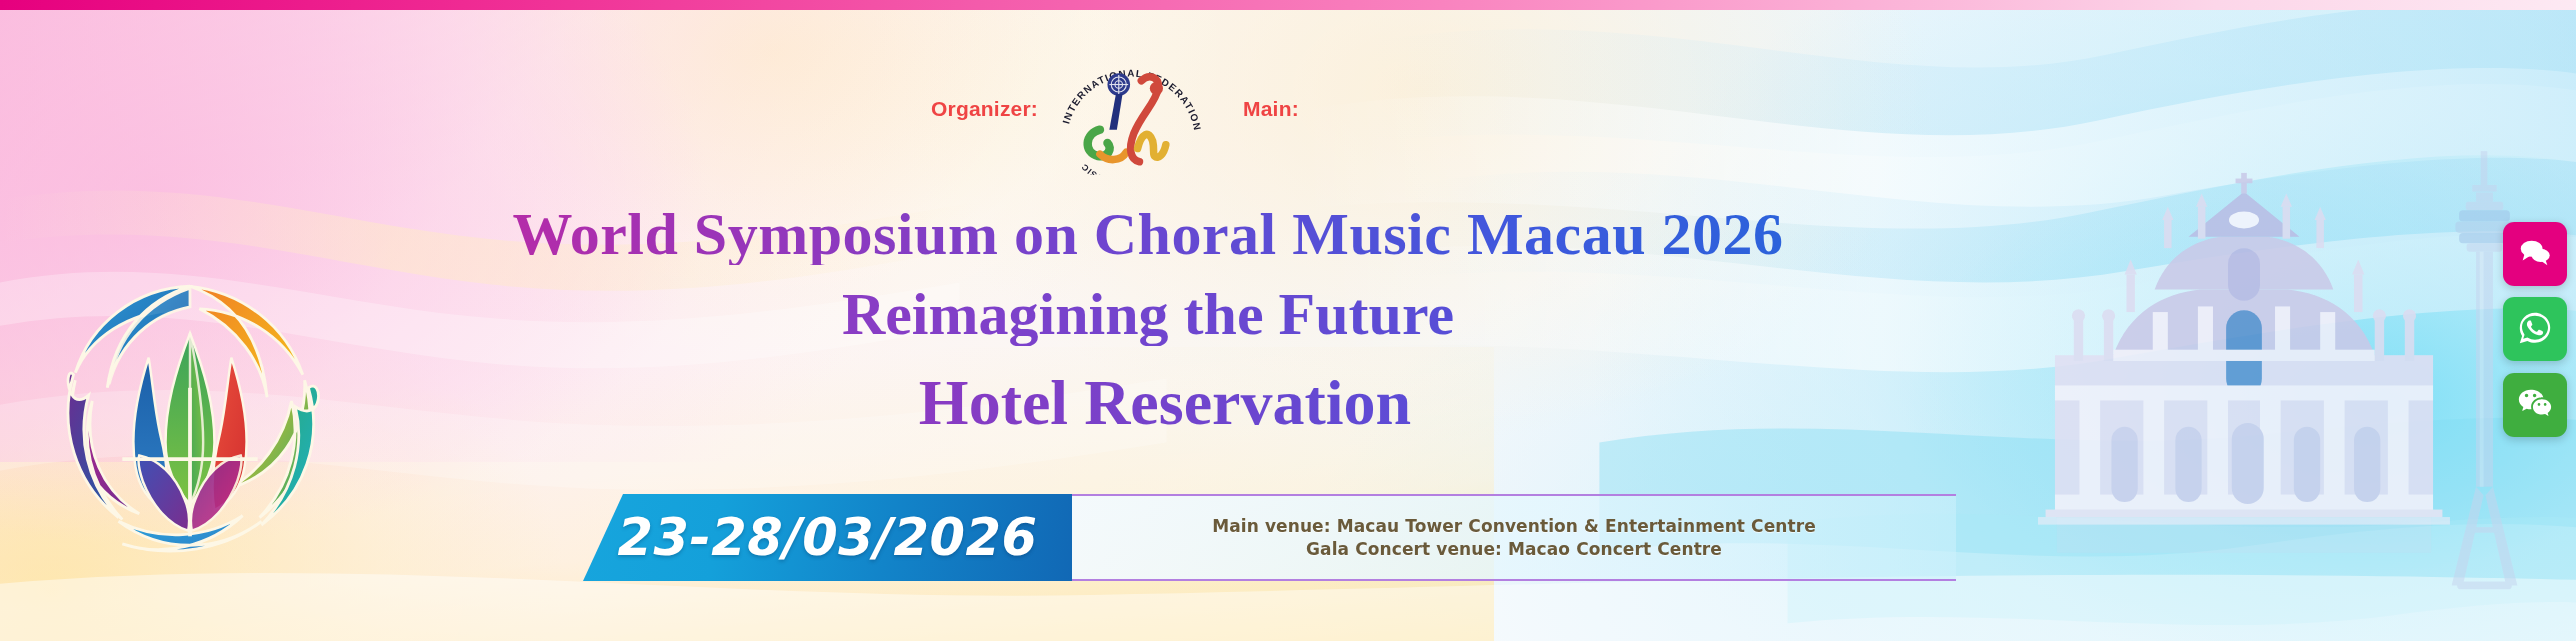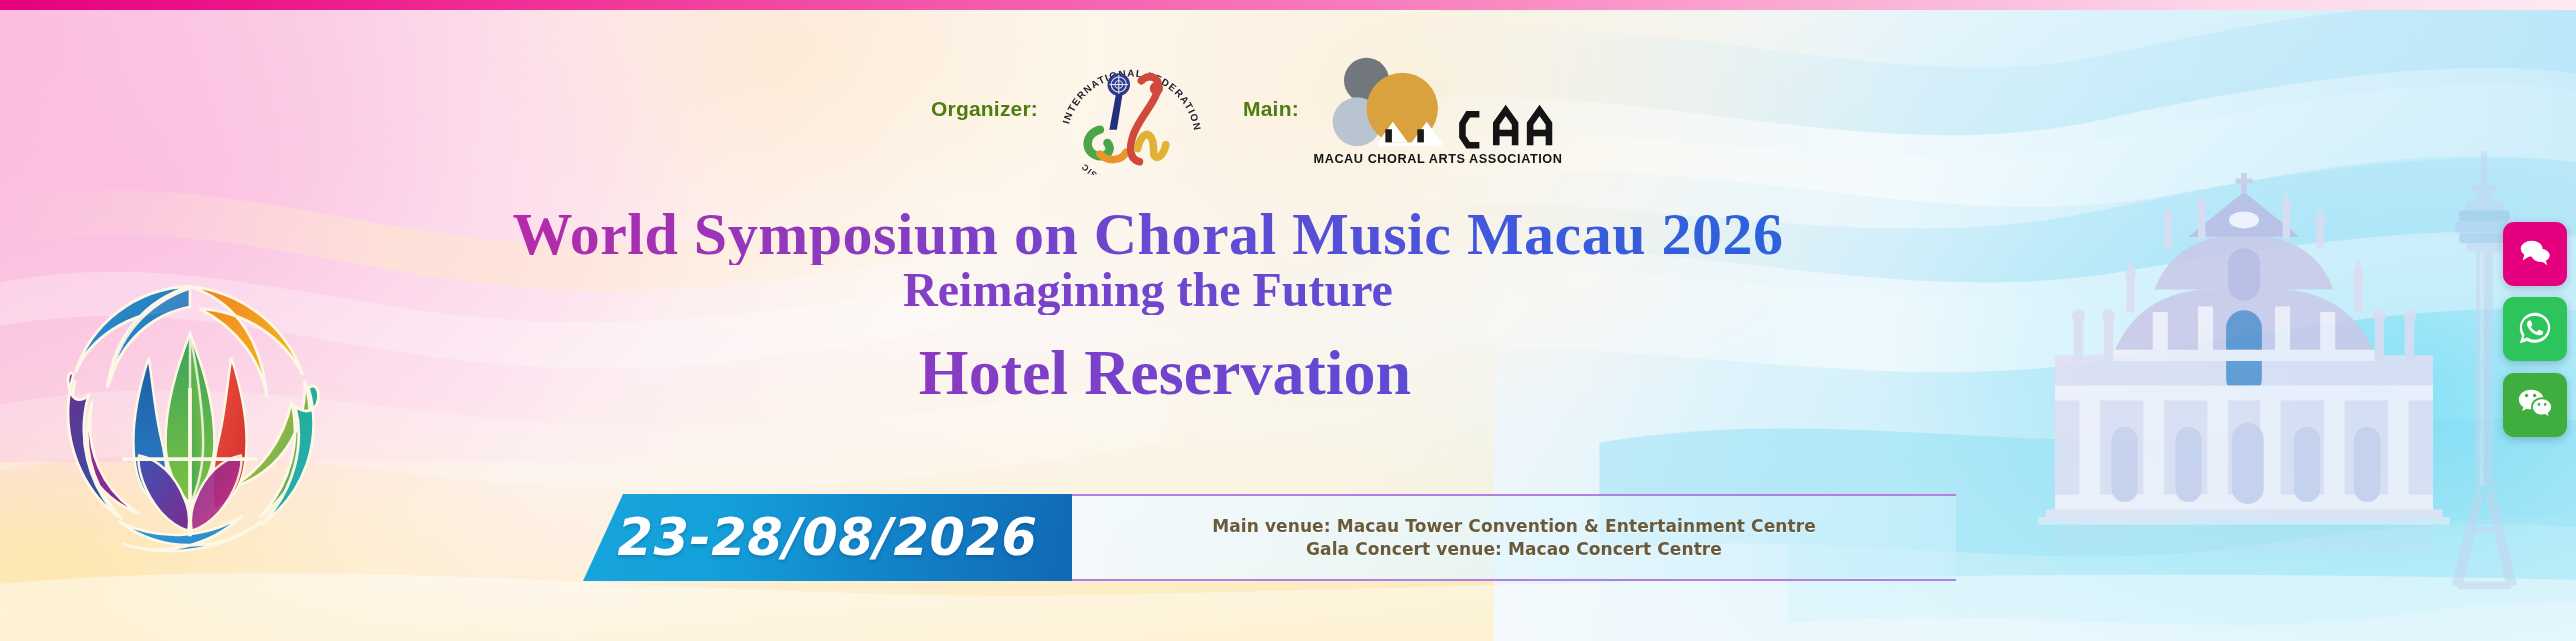--- a/index.html
+++ b/index.html
@@ -63,21 +63,21 @@
   .wscm-logo{ position:absolute; left:49px; top:275px; width:282px; height:282px; z-index:5;}
   .wscm-logo svg{width:100%;height:100%;}
 
   
   .partners{
     position:absolute; top:43px; left:931px;
     display:flex; align-items:center; gap:32px; z-index:6;
   }
   .partner-grp{ display:flex; align-items:center; gap:13px; }
   .partner-label{
-    font-size:21px; color:#4d7c0f; font-weight:600; letter-spacing:0.2px;
+    font-size:21px; color:#ef4444; font-weight:600; letter-spacing:0.2px;
     white-space:nowrap;
   }
   .ifcm-mark{ width:160px; height:132px; }
   .ifcm-mark svg{width:100%;height:100%;}
   .caa-mark{ width:252px; height:115px; }
   .caa-mark svg{width:100%;height:100%;}
 
   
   .headline{
     position:absolute; top:203px; left:0; width:2296px;
@@ -89,21 +89,21 @@
     background:linear-gradient(90deg,#ec1d8e 0%,#d5229b 14%,#9b34b8 34%,#7342cd 52%,#4a52db 70%,#2566da 86%,#1f62d8 100%);
     -webkit-background-clip:text; background-clip:text;
     -webkit-text-fill-color:transparent; color:transparent;
     line-height:1.04;
     text-shadow:none;
     white-space:nowrap;
   }
   .title-main{ font-size:60px; letter-spacing:0.5px;
     background:linear-gradient(90deg,#ec1d8e 0%,#cf2398 13%,#9b34b8 31%,#6f45cf 48%,#3f58dd 66%,#2566da 82%,#2062d6 100%);
     -webkit-background-clip:text; background-clip:text; -webkit-text-fill-color:transparent;}
-  .title-sub{ font-size:48px; margin-top:0;
+  .title-sub{ font-size:60px; margin-top:18px;
     background:linear-gradient(90deg,#d6219b 0%,#a734b7 22%,#7b41cb 45%,#4a53db 70%,#2b63d8 100%);
     -webkit-background-clip:text; background-clip:text; -webkit-text-fill-color:transparent;}
   .title-topic{ font-size:64px; margin-top:24.5px;
     background:linear-gradient(90deg,#ec1d8e 0%,#c62a9f 18%,#8b3ac2 40%,#5b4cd6 62%,#2f63dc 84%,#2367db 100%);
     -webkit-background-clip:text; background-clip:text;padding-left:34px; -webkit-text-fill-color:transparent;}
 
   
   .infobar{
     position:absolute; left:583px; top:494px; width:1374px; height:89px; z-index:7;
   }
@@ -409,54 +409,33 @@
           <path d="M92,112 C96,96 104,92 108,104 C110,112 108,118 110,120 C114,124 120,118 122,108" fill="none" stroke="#e2b032" stroke-width="8" stroke-linecap="round"></path>
           <text font-family="'Liberation Sans',sans-serif" font-size="9" font-weight="700" fill="#1b1b2e" letter-spacing="1">
             <textPath href="#arcBot" startOffset="36%">CHORAL MUSIC</textPath>
           </text>
         </svg>
       </span>
     </div>
 
     <div class="partner-grp">
       <span class="partner-label">Main:</span>
-      <span class="caa-mark">
-        <svg viewBox="0 0 268 122">
-          <circle cx="58" cy="30" r="24" fill="#72777d"></circle>
-          <circle cx="48" cy="74" r="26" fill="#b9c4d1"></circle>
-          <circle cx="96" cy="60" r="38" fill="#d9a23f"></circle>
-
-          <path d="M70,96 L86,74 L102,96 Z M106,96 L122,74 L138,96 Z" fill="#ffffff"></path>
-          <rect x="70" y="96" width="68" height="4" fill="#ffffff"></rect>
-          <rect x="78" y="82" width="7" height="14" fill="#1b1b1b"></rect>
-          <rect x="112" y="82" width="7" height="14" fill="#1b1b1b"></rect>
-
-          <g fill="none" stroke="#141414" stroke-width="7">
-            <path d="M178,66 L166,66 L160,76 L160,90 L166,99 L178,99"></path>
-            <path d="M196,99 L196,76 L206,62 L216,76 L216,99"></path>
-            <path d="M196,86 L216,86"></path>
-            <path d="M232,99 L232,76 L242,62 L252,76 L252,99"></path>
-            <path d="M232,86 L252,86"></path>
-          </g>
-          <text x="134" y="118" text-anchor="middle" font-family="'Liberation Sans',sans-serif" font-size="13.5" font-weight="700" fill="#141414" letter-spacing=".6">MACAU CHORAL ARTS ASSOCIATION</text>
-        </svg>
-      </span>
     </div>
 
   </div>
 
   <div class="headline">
     <div class="title-main">World Symposium on Choral Music Macau 2026</div>
     <div class="title-sub">Reimagining the Future</div>
     <div class="title-topic">Hotel Reservation</div>
   </div>
 
   <div class="infobar">
     <div class="date-chip">
-      <span class="date-text">23-28/08/2026</span>
+      <span class="date-text">23-28/03/2026</span>
     </div>
     <div class="venue-box">
       <div class="venue-line">Main venue: Macau Tower Convention &amp; Entertainment Centre</div>
       <div class="venue-line">Gala Concert venue: Macao Concert Centre</div>
     </div>
   </div>
 
   <div class="social">
 
     <div class="social-btn sb-chat">

